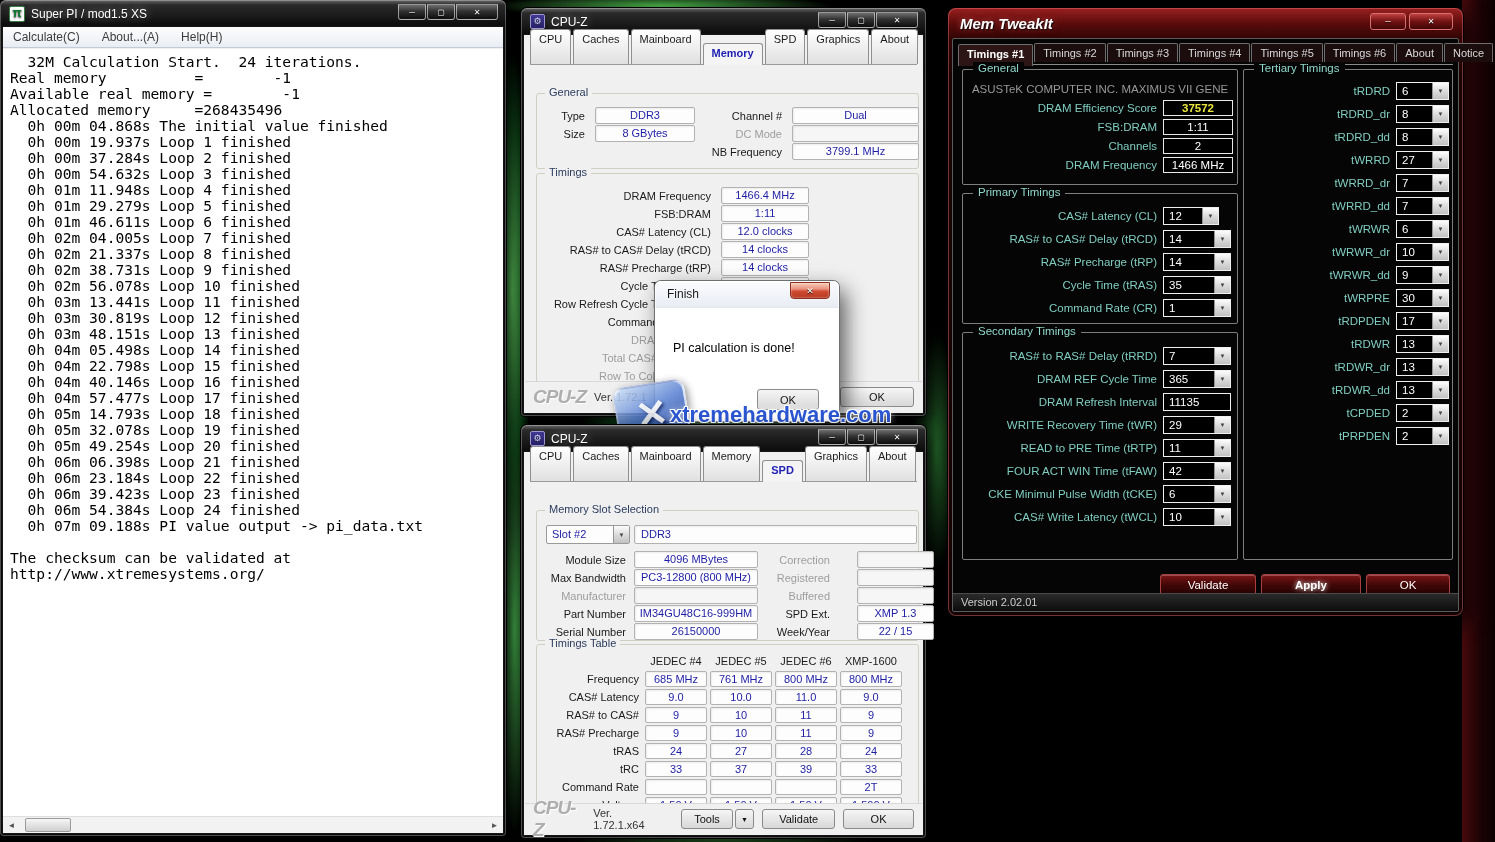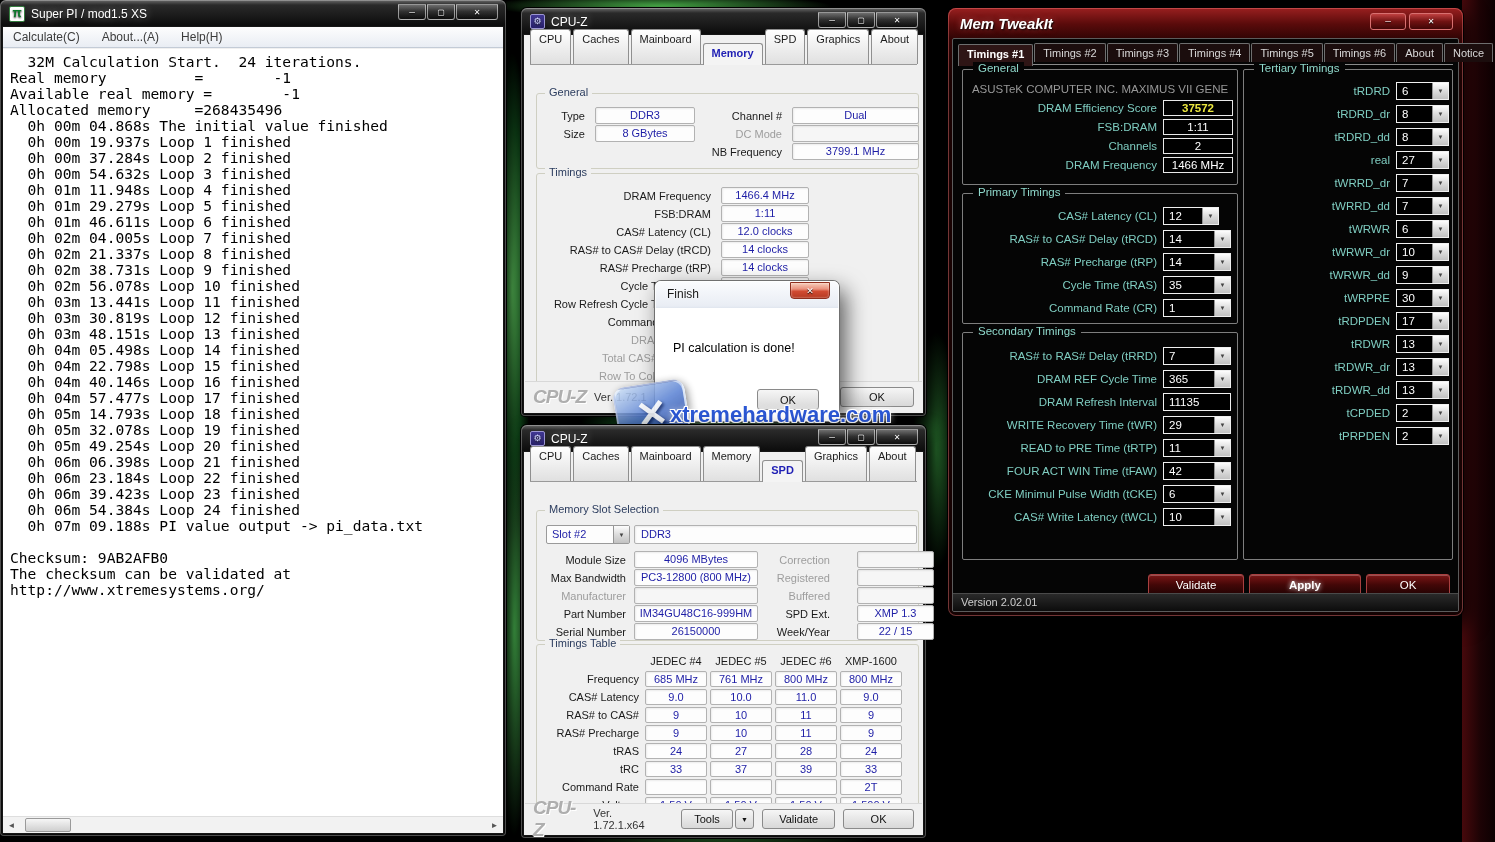--- a/index.html
+++ b/index.html
@@ -192,21 +192,20 @@
         <div class="sp-line">  0h 04m 57.477s Loop 17 finished</div>
         <div class="sp-line">  0h 05m 14.793s Loop 18 finished</div>
         <div class="sp-line">  0h 05m 32.078s Loop 19 finished</div>
         <div class="sp-line">  0h 05m 49.254s Loop 20 finished</div>
         <div class="sp-line">  0h 06m 06.398s Loop 21 finished</div>
         <div class="sp-line">  0h 06m 23.184s Loop 22 finished</div>
         <div class="sp-line">  0h 06m 39.423s Loop 23 finished</div>
         <div class="sp-line">  0h 06m 54.384s Loop 24 finished</div>
         <div class="sp-line">  0h 07m 09.188s PI value output -&gt; pi_data.txt</div>
         <div class="sp-line"></div>
-        <div class="sp-line">Checksum: 9AB2AFB0</div>
         <div class="sp-line">The checksum can be validated at</div>
         <div class="sp-line">http://www.xtremesystems.org/</div>
       </div>
     <div id="sp-hscroll">
       <div class="scr-arrow" id="scr-left">◄</div>
       <div class="scr-arrow" id="scr-right">►</div>
       <div id="scr-thumb"></div>
     </div>
   </div>
 </div>
@@ -639,21 +638,21 @@
             </div>
           </div>
           <div class="mt-row">
             <span class="mt-lbl">tRDRD_dd</span>
             <div class="mt-combo" style="width: 53px;">
               <span class="val">8</span>
               <span class="cmb-arrow">▼</span>
             </div>
           </div>
           <div class="mt-row">
-            <span class="mt-lbl">real</span>
+            <span class="mt-lbl">tWRRD</span>
             <div class="mt-combo" style="width: 53px;">
               <span class="val">27</span>
               <span class="cmb-arrow">▼</span>
             </div>
           </div>
           <div class="mt-row">
             <span class="mt-lbl">tWRRD_dr</span>
             <div class="mt-combo" style="width: 53px;">
               <span class="val">7</span>
               <span class="cmb-arrow">▼</span>
@@ -733,18 +732,18 @@
             <span class="mt-lbl">tPRPDEN</span>
             <div class="mt-combo" style="width: 53px;">
               <span class="val">2</span>
               <span class="cmb-arrow">▼</span>
             </div>
           </div>
         </div>
     </div>
     <div id="mt-buttons">
       <div class="mt-btn" style="width:96px">Validate</div>
-      <div class="mt-btn apply" style="width:112px">Apply</div>
+      <div class="mt-btn apply" style="width:100px">Apply</div>
       <div class="mt-btn" style="width:84px">OK</div>
     </div>
     <div id="mt-status">Version 2.02.01</div>
   </div>
 </div>
 
 </body></html>

